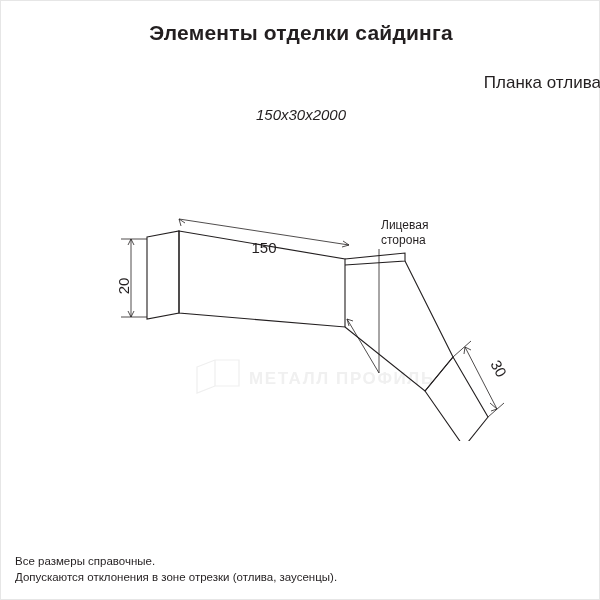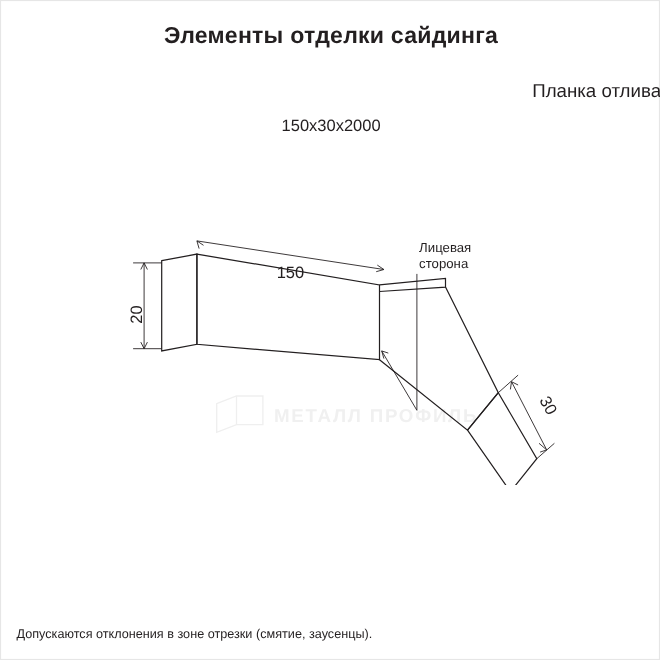--- a/index.html
+++ b/index.html
@@ -41,20 +41,21 @@
     text-align: right;
     font-size: 17px;
   }
   .dims {
     position: absolute;
     left: 0;
     top: 105px;
     width: 600px;
     text-align: center;
     font-size: 15px;
+    font-style: italic;
   }
   .drawing {
     position: absolute;
     left: 0;
     top: 140px;
     width: 600px;
     height: 300px;
   }
   .footnotes {
     position: absolute;
@@ -170,16 +171,17 @@
         <path class="thin" d="M348 185 L346 178 L352 180"></path>
         <text class="lbl-small" x="380" y="88">Лицевая</text>
         <text class="lbl-small" x="380" y="103">сторона</text>
         <path class="thin" d="M378 232 L378 108"></path>
       </g>
 
     </svg>
   </div>
 
   <div class="footnotes">
-    <div>Допускаются отклонения в зоне отрезки (смятие, заусенцы).</div>
+    <div>Все размеры справочные.</div>
+    <div>Допускаются отклонения в зоне отрезки (отлива, заусенцы).</div>
   </div>
 
 </div>
 
 </body></html>

